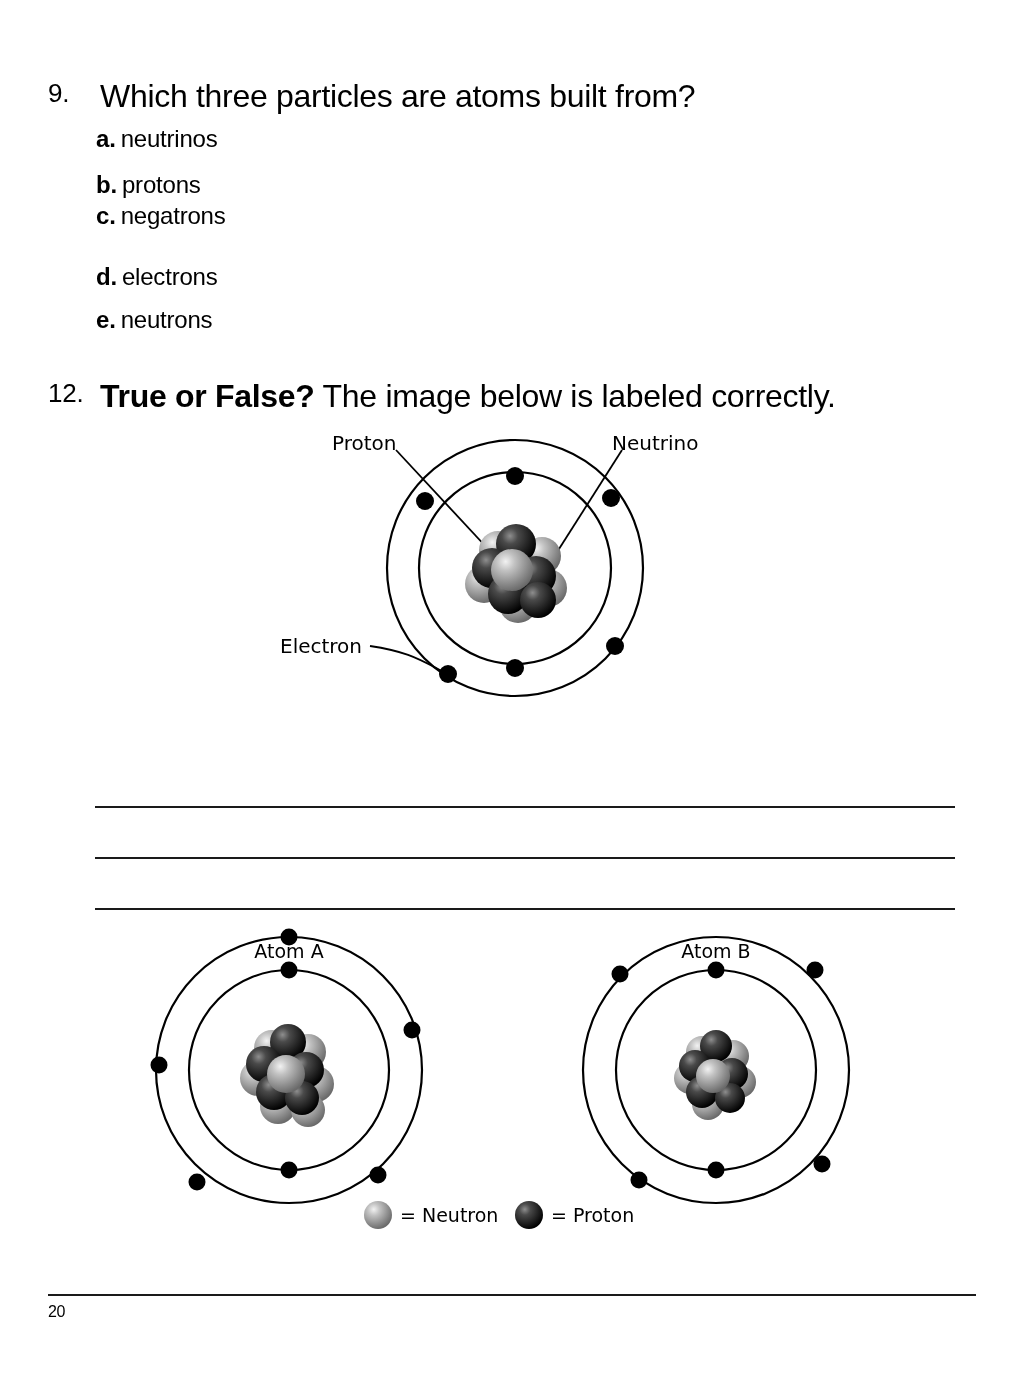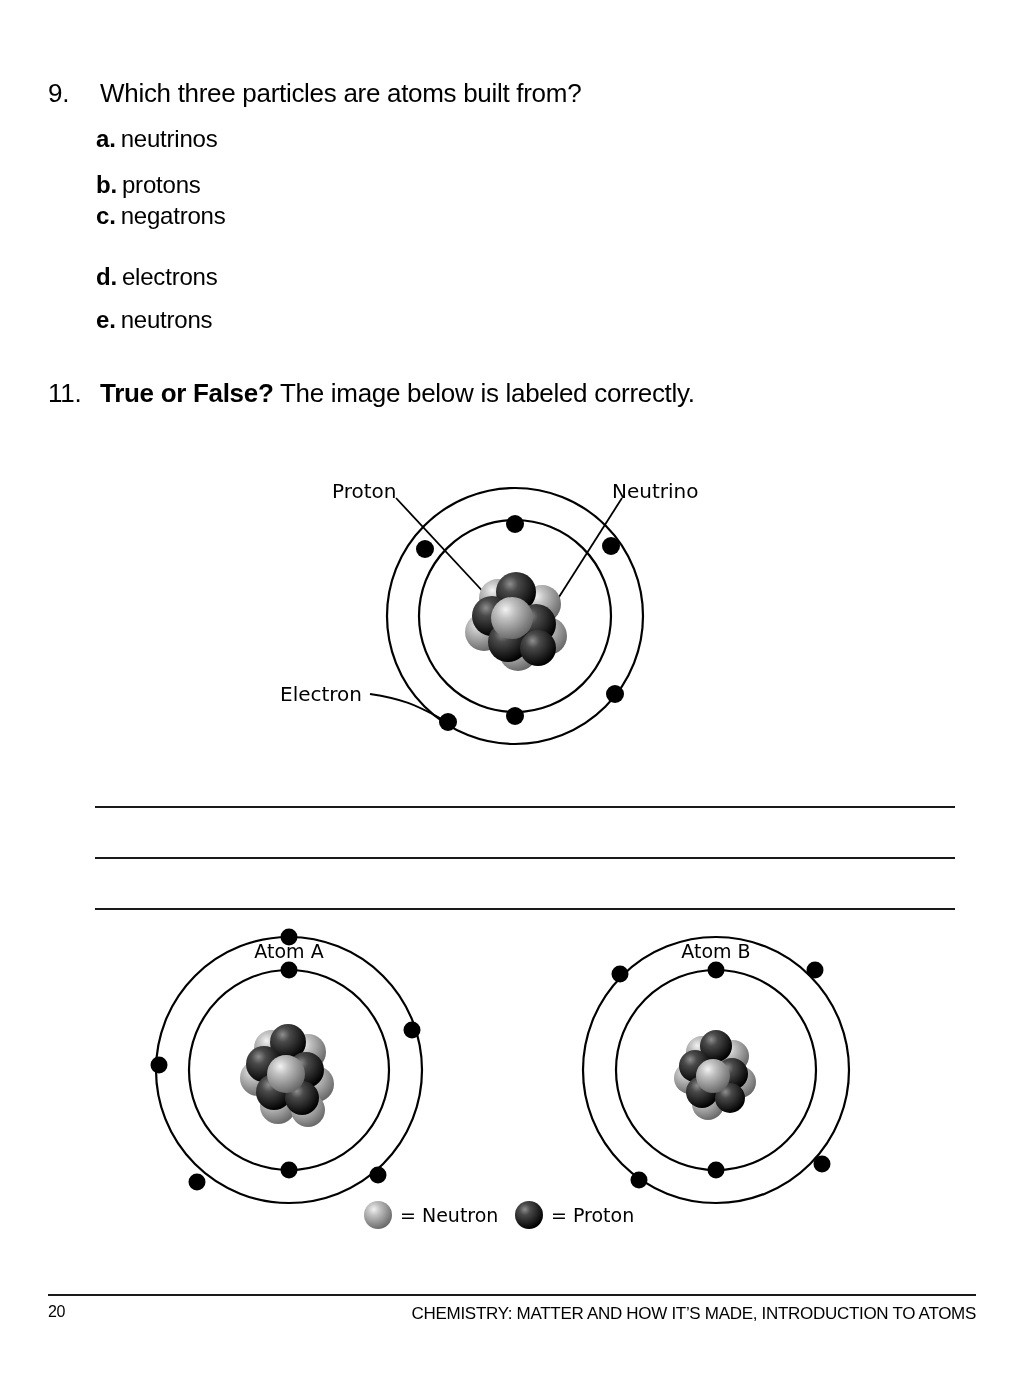--- a/index.html
+++ b/index.html
@@ -25,21 +25,21 @@
   }
   .q-num {
     font-size: 26px;
     line-height: 1.1;
     width: 52px;
     flex: 0 0 52px;
     text-align: left;
     letter-spacing: -0.2px;
   }
   .q-text {
-    font-size: 26px;
+    font-size: 32px;
     line-height: 1.1;
     letter-spacing: -0.3px;
     white-space: nowrap;
   }
   .q-text b { font-weight: bold; }
 
   .choice {
     position: absolute;
     font-size: 24px;
     line-height: 1.1;
@@ -126,25 +126,25 @@
     <span class="letter">c.</span><span>negatrons</span>
   </div>
   <div class="choice" style="left:96px; top:264px;">
     <span class="letter">d.</span><span>electrons</span>
   </div>
   <div class="choice" style="left:96px; top:307px;">
     <span class="letter">e.</span><span>neutrons</span>
   </div>
 
   <div class="q-row" style="left:48px; top:379px;">
-    <div class="q-num">11.</div>
+    <div class="q-num">12.</div>
     <div class="q-text"><b>True or False?</b><span> The image below is labeled correctly.</span></div>
   </div>
 
-  <div class="figure" style="left:270px; top:428px;margin-top:48px;">
+  <div class="figure" style="left:270px; top:428px;">
     <svg width="460" height="275" viewBox="0 0 460 275">
       <defs>
         <radialGradient id="protonGrad" cx="35%" cy="30%" r="72%">
           <stop offset="0%" stop-color="#8e8e8e"></stop>
           <stop offset="28%" stop-color="#4a4a4a"></stop>
           <stop offset="70%" stop-color="#1f1f1f"></stop>
           <stop offset="100%" stop-color="#000000"></stop>
         </radialGradient>
         <radialGradient id="neutronGrad" cx="35%" cy="30%" r="72%">
           <stop offset="0%" stop-color="#f2f2f2"></stop>
@@ -275,15 +275,14 @@
         <circle cx="228" cy="283" r="14" fill="url(#neutronGrad2)"></circle>
         <text class="dia-label-sm" x="250" y="290">= Neutron</text>
         <circle cx="379" cy="283" r="14" fill="url(#protonGrad2)"></circle>
         <text class="dia-label-sm" x="401" y="290">= Proton</text>
       </g>
     </svg>
   </div>
 
   <div class="footer-rule" style="left:48px; top:1294px; width:928px;"></div>
   <div class="footer-page" style="left:48px; top:1303px;">20</div>
-  <div class="footer-title" style="left:336px; top:1304px; width:640px;">CHEMISTRY: MATTER AND HOW IT’S MADE, INTRODUCTION TO ATOMS</div>
 
 </div>
 
 </body></html>

